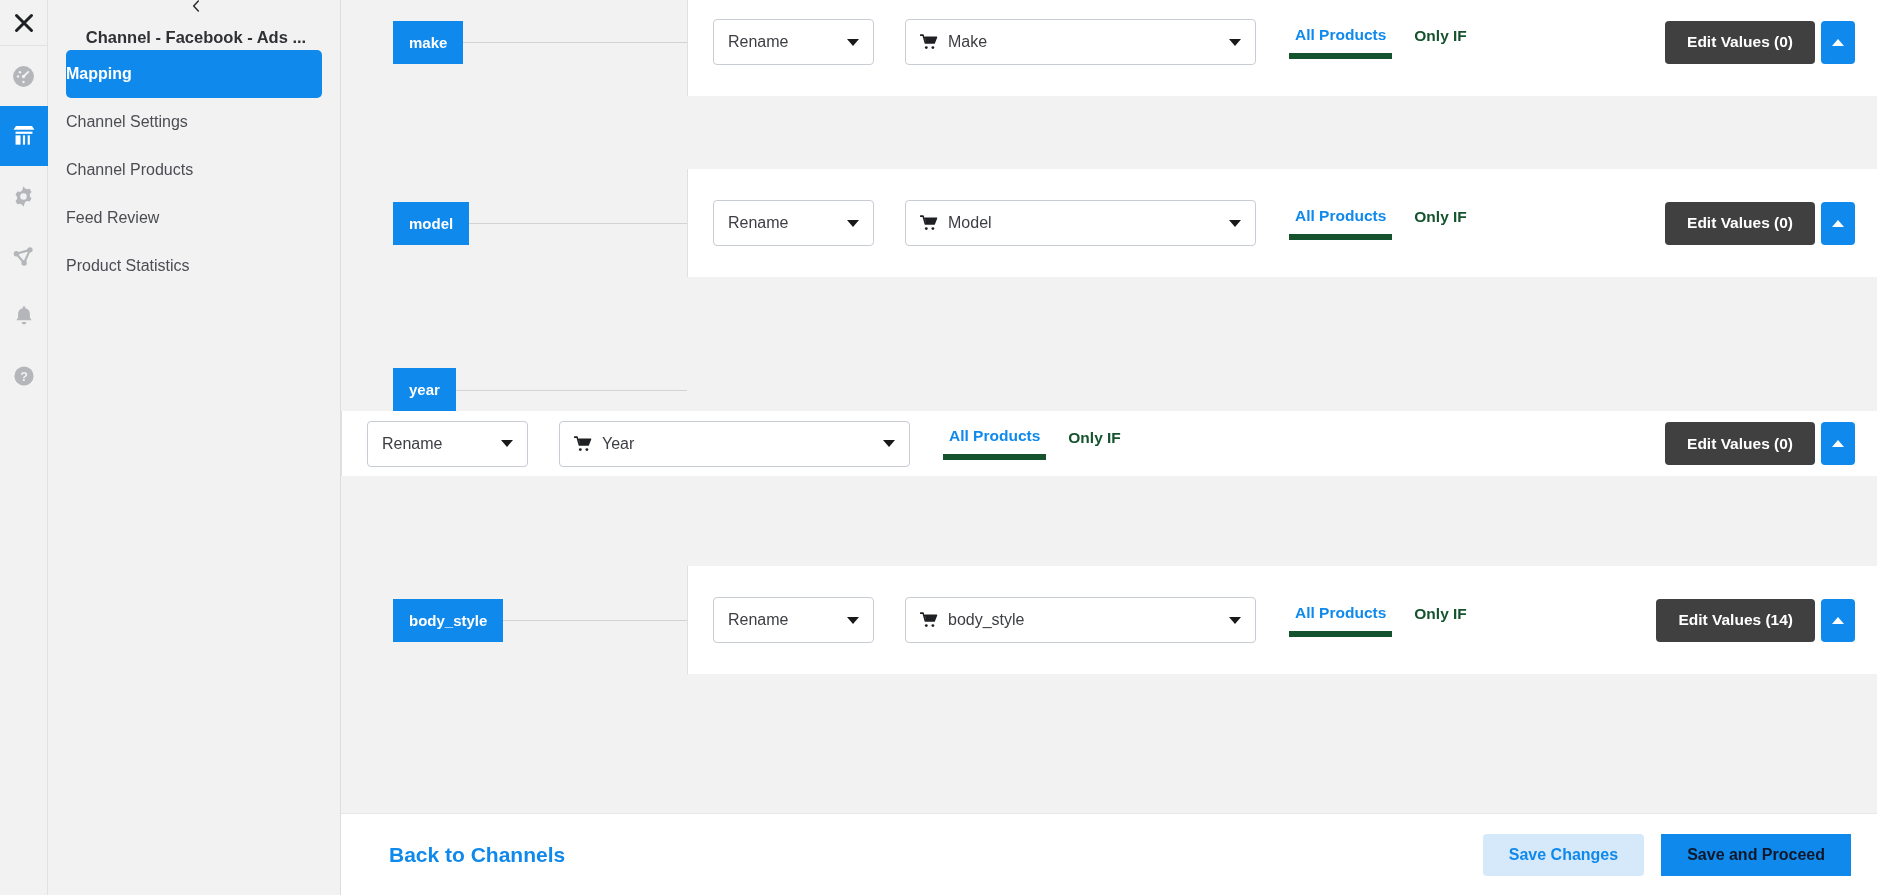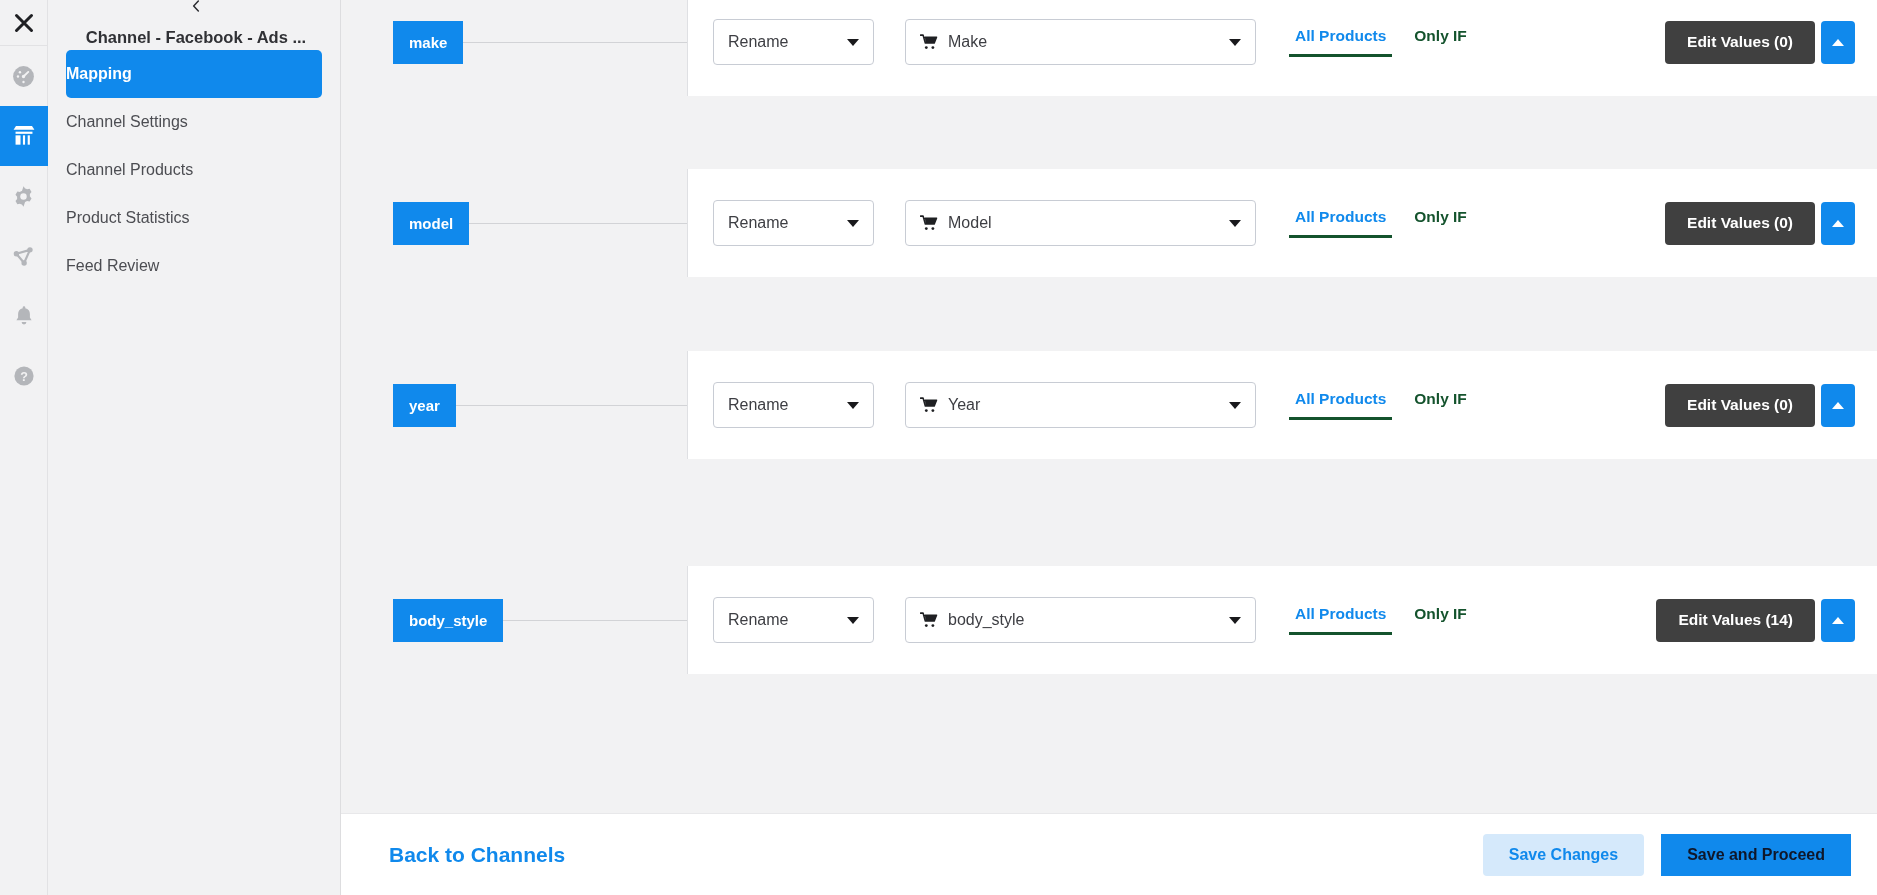--- a/index.html
+++ b/index.html
@@ -130,21 +130,21 @@
   }
   .cart-icon { width: 19px; height: 16px; display:block; flex: 0 0 auto; }
 
   .tabs { display: flex; align-items: center; margin-left: 33px; }
   .tab {
     font-size: 15.5px; font-weight: bold;
     padding: 0 6px 9px 6px;
     cursor: pointer;
     white-space: nowrap;
   }
-  .tab.active { color: #1089ec; border-bottom: 3px solid #14532d; }
+  .tab.active { color: #1089ec; border-bottom: 6px solid #14532d; }
   .tab.inactive { color: #14532d; margin-left: 16px; padding-bottom: 12px; }
 
   .row-actions { margin-left: auto; display: flex; align-items: center; }
   .btn-edit {
     background: #404040; color: #fff;
     font-size: 15.5px; font-weight: bold;
     height: 43px; padding: 0 22px;
     border: none; border-radius: 4px;
     cursor: pointer; white-space: nowrap;
     font-family: "Liberation Sans", sans-serif;
@@ -263,24 +263,24 @@
       <div class="nav-item active">
         <span>Mapping</span>
       </div>
       <div class="nav-item">
         <span>Channel Settings</span>
       </div>
       <div class="nav-item">
         <span>Channel Products</span>
       </div>
       <div class="nav-item">
+        <span>Feed Review</span>
+      </div>
+      <div class="nav-item">
         <span>Product Statistics</span>
-      </div>
-      <div class="nav-item">
-        <span>Feed Review</span>
       </div>
     </div>
   </div>
 
   <div class="main">
     <div class="rows-area">
 
       <div class="map-row" style="top:-12px;">
         <div class="row-left">
           <div class="connector"></div>
@@ -348,21 +348,21 @@
           </div>
           <div class="row-actions">
             <button class="btn-edit">Edit Values (0)</button>
             <button class="btn-collapse">
               <span class="up-caret"></span>
             </button>
           </div>
         </div>
       </div>
 
-      <div class="map-row" style="top:351px;">
+      <div class="map-row" style="top:368px;flex-direction:column;">
         <div class="row-left">
           <div class="connector"></div>
           <div class="field-tag">year</div>
         </div>
         <div class="row-card">
           <div class="select-box small">
             <span class="sel-label">Rename</span>
             <span class="caret"></span>
           </div>
           <div class="select-box large">

